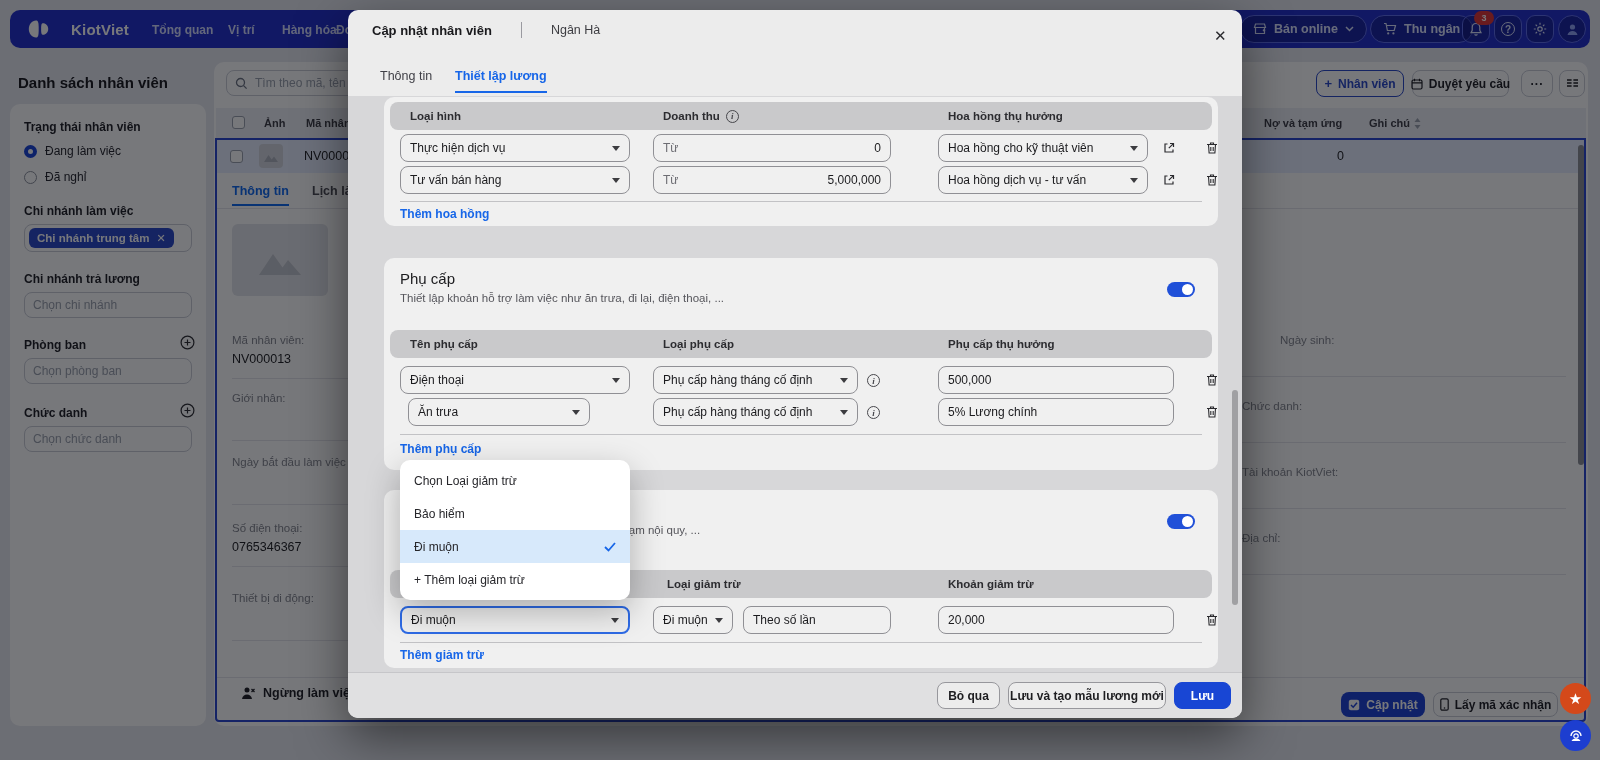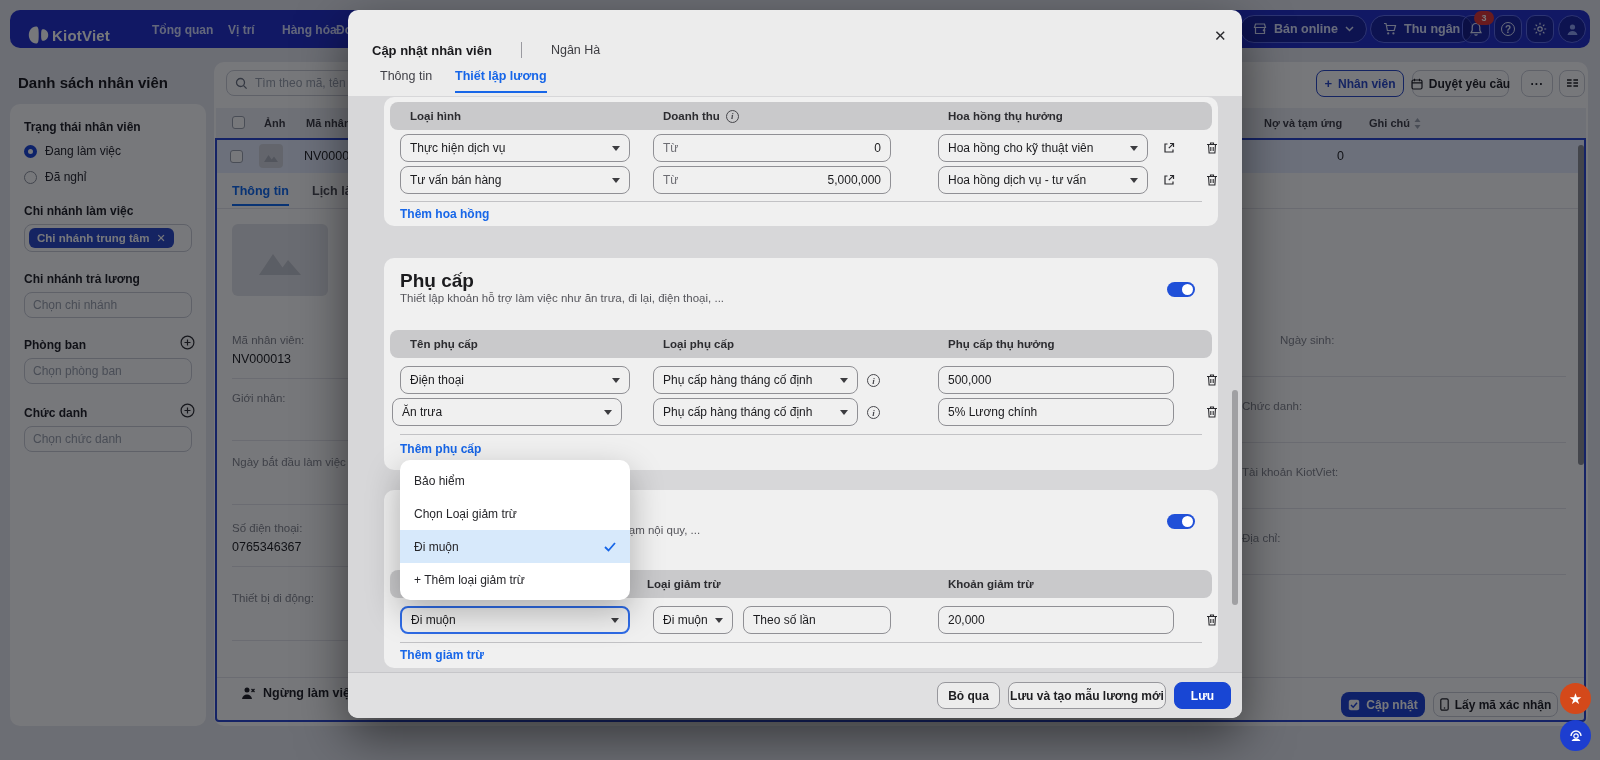--- a/index.html
+++ b/index.html
@@ -58,21 +58,21 @@
   .mcard{position:absolute;left:36px;width:834px;background:#f0f0f0;border-radius:10px}
   .gridhead{position:absolute;left:6px;width:822px;height:28px;background:#c9c9cb;border-radius:8px;
             display:flex;align-items:center;font-size:11.5px;font-weight:bold;color:#2c2c30}
   .sel,.inp{height:28px;border:1px solid #909095;border-radius:8px;box-sizing:border-box;background:transparent;
             display:flex;align-items:center;justify-content:space-between;padding:0 9px;font-size:12px;color:#1b1b1e}
   .sel.focus{border:2px solid #2e6be6}
   .car{width:0;height:0;border-left:4px solid transparent;border-right:4px solid transparent;border-top:5px solid #3c3c40}
   .info{width:13px;height:13px;border-radius:50%;border:1.2px solid #47474c;color:#47474c;font-size:9px;font-weight:bold;
         display:flex;align-items:center;justify-content:center;box-sizing:border-box;font-family:"Liberation Serif",serif;font-style:italic}
   .link{font-size:12px;font-weight:bold;color:#1766e8}
-  .sect-t{font-size:19px;font-weight:bold;color:#1b1b1e}
+  .sect-t{font-size:15px;font-weight:normal;color:#1b1b1e}
   .sect-s{font-size:11.5px;color:#55555b}
   .toggle{width:28px;height:15px;border-radius:8px;background:#2050d8;position:relative}
   .toggle .knob{position:absolute;right:2px;top:2px;width:11px;height:11px;border-radius:50%;background:#fff}
   .rowline{position:absolute;left:16px;width:802px;height:1px;background:#c2c2c5}
   .mfoot{left:0;top:662px;width:894px;height:46px;background:#e0e0e1;border-top:1px solid #c6c6c9;
          border-radius:0 0 10px 10px;box-sizing:border-box}
   .fbtn{height:27px;border-radius:8px;border:1px solid #97979c;background:#ececec;font-size:12px;font-weight:bold;
         color:#1d1d20;display:flex;align-items:center;justify-content:center;box-sizing:border-box}
   .fbtn.primary{background:#1846d4;border-color:#1846d4;color:#fff}
   .dropdown{position:absolute;left:52px;top:364px;width:230px;background:#fff;border-radius:10px;z-index:5;
@@ -81,21 +81,21 @@
   .ditem.on{background:#d7e9fb}
   .scrollthumb{background:#a0a0a3;border-radius:3px}
 
   
   .float{z-index:60;border-radius:50%;display:flex;align-items:center;justify-content:center}
 </style>
 </head>
 <body>
 
 <div class="abs navbar">
-  <div class="abs f" style="left:18px;top:15px;gap:0">
+  <div class="abs f" style="left:18px;top:9px;gap:19px">
     <span>
       <svg width="24" height="20" viewBox="0 0 24 20">
           <path d="M8 1.5C3.9 1.5.8 5.2.8 10S3.9 18.5 8 18.5c1.9 0 2.7-1.2 2.7-8.5S9.9 1.5 8 1.5z" fill="#fff"></path>
           <path d="M15 4.2c2.9 0 5.2 2.6 5.2 5.8s-2.3 5.8-5.2 5.8c-1.3 0-1.9-.9-1.9-5.8s.6-5.8 1.9-5.8z" fill="#fff"></path>
         </svg>
     </span>
     <span class="brand">KiotViet</span>
   </div>
   <span class="abs navitem" style="left:142px;top:13px">Tổng quan</span>
   <span class="abs navitem" style="left:218px;top:13px">Vị trí</span>
@@ -331,21 +331,21 @@
     </div>
   </div>
 
   <div class="abs scrollthumb" style="left:1364px;top:83px;width:6px;height:320px;background:#8d8f96"></div>
 </div>
 
 <div class="abs overlay"></div>
 
 <div class="abs modal">
 
-  <div class="abs f" style="left:24px;top:32px;gap:29px">
+  <div class="abs f" style="left:24px;top:12px;gap:29px">
     <span class="m-title">Cập nhật nhân viên</span>
     <span style="width:1px;height:16px;background:#9a9aa0"></span>
     <span class="m-sub">Ngân Hà</span>
   </div>
   <span class="abs m-x" style="left:866px;top:17px">✕</span>
 
   <span class="abs mtab" style="left:32px;top:59px">Thông tin</span>
   <span class="abs mtab on" style="left:107px;top:59px;padding-bottom:8px;border-bottom:2.5px solid #1766e8">Thiết lập lương</span>
 
   <div class="abs mbody">
@@ -441,21 +441,21 @@
           <span>500,000</span>
         </div>
         <span class="abs" style="left:821px;top:7px">
             <svg width="14" height="14" viewBox="0 0 14 14">
               <path d="M2 3.5h10M5.5 3.5V2h3v1.5M3.5 3.5l.6 8.5h5.8l.6-8.5M5.8 6v4M8.2 6v4" stroke="#2b2b2f" fill="none" stroke-width="1.1"></path>
             </svg>
           </span>
       </div>
 
       <div class="abs" style="left:0;top:140px;width:834px;height:28px">
-        <div class="sel abs" style="left:8px;width:230px">
+        <div class="sel abs" style="left:24px;width:182px">
           <span>Ăn trưa</span>
             <span class="car"></span>
         </div>
         <div class="sel abs" style="left:269px;width:205px">
           <span>Phụ cấp hàng tháng cố định</span>
             <span class="car"></span>
         </div>
         <span class="abs info" style="left:483px;top:8px">i</span>
         <div class="inp abs" style="left:554px;width:236px">
           <span>5% Lương chính</span>
@@ -471,21 +471,21 @@
     </div>
 
     <div class="mcard" style="top:394px;height:178px">
       <span class="sect-t abs" style="left:16px;top:12px">Giảm trừ</span>
       <span class="sect-s abs" style="left:16px;top:34px">Thiết lập khoản trừ lương khi nhân viên vi phạm nội quy, ...</span>
       <div class="toggle abs" style="left:783px;top:24px">
           <span class="knob"></span>
         </div>
       <div class="gridhead" style="top:80px">
         <span style="position:absolute;left:20px">Tên giảm trừ</span>
-        <span style="position:absolute;left:257px">Loại giảm trừ</span>
+        <span style="position:absolute;left:277px">Loại giảm trừ</span>
         <span style="position:absolute;left:558px">Khoản giảm trừ</span>
       </div>
 
       <div class="abs" style="left:0;top:116px;width:834px;height:28px">
         <div class="sel focus abs" style="left:16px;width:230px">
           <span>Đi muộn</span>
             <span class="car"></span>
         </div>
         <div class="sel abs" style="left:269px;width:80px">
           <span>Đi muộn</span>
@@ -502,24 +502,24 @@
               <path d="M2 3.5h10M5.5 3.5V2h3v1.5M3.5 3.5l.6 8.5h5.8l.6-8.5M5.8 6v4M8.2 6v4" stroke="#2b2b2f" fill="none" stroke-width="1.1"></path>
             </svg>
           </span>
       </div>
       <div class="rowline" style="top:152px"></div>
       <span class="link abs" style="left:16px;top:158px">Thêm giảm trừ</span>
     </div>
 
     <div class="dropdown">
       <div class="ditem">
+          <span>Chọn Loại giảm trừ</span>
+        </div>
+      <div class="ditem">
           <span>Bảo hiểm</span>
-        </div>
-      <div class="ditem">
-          <span>Chọn Loại giảm trừ</span>
         </div>
       <div class="ditem on">
         <span>Đi muộn</span>
         <span>
             <svg width="12" height="10" viewBox="0 0 12 10">
               <path d="M1 5l3.5 3.5L11 1" stroke="#1766e8" stroke-width="1.8" fill="none"></path>
             </svg>
           </span>
       </div>
       <div class="ditem">

